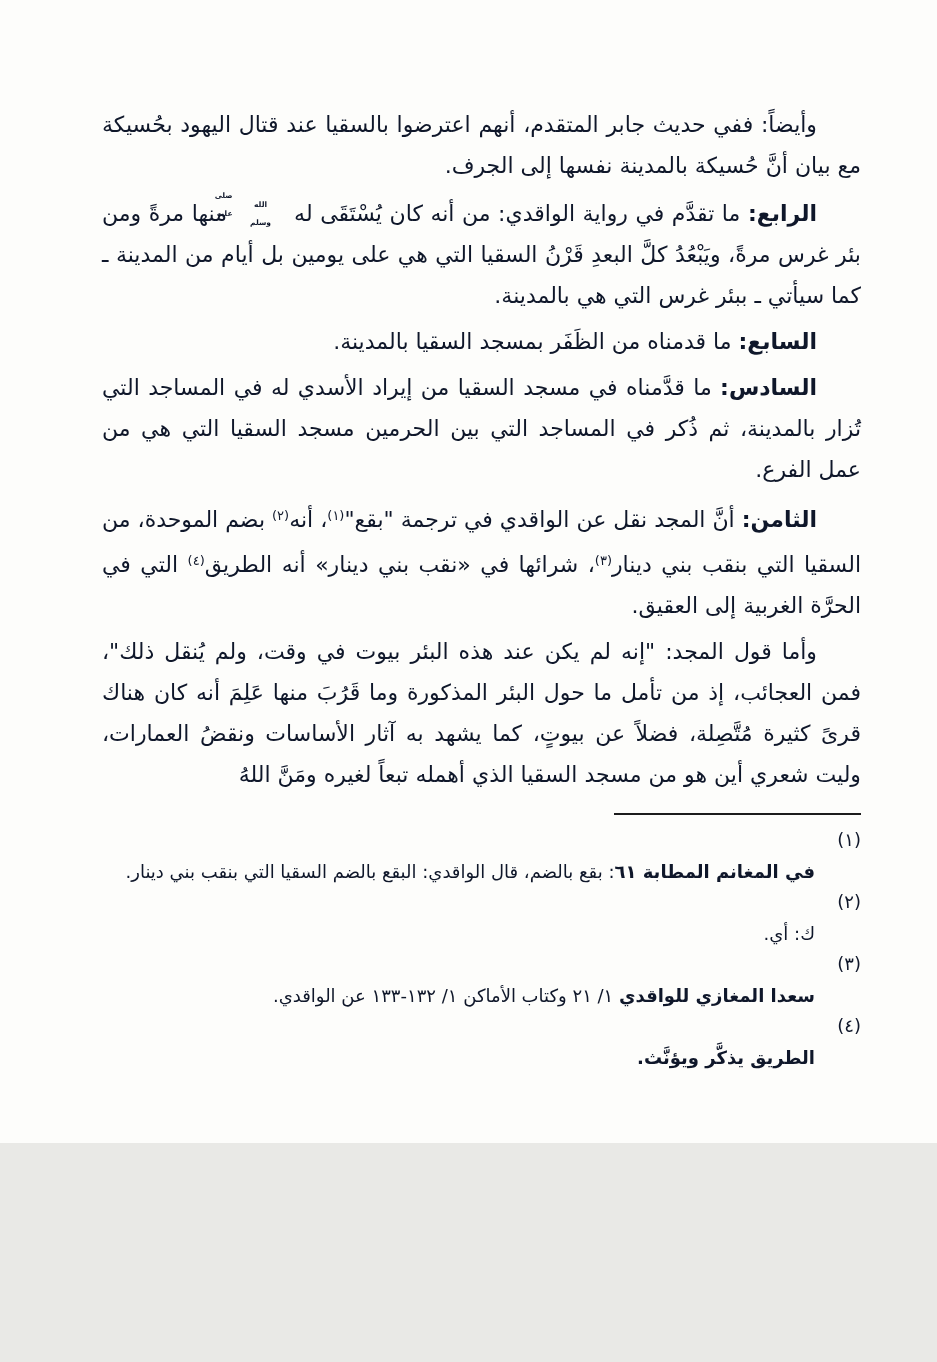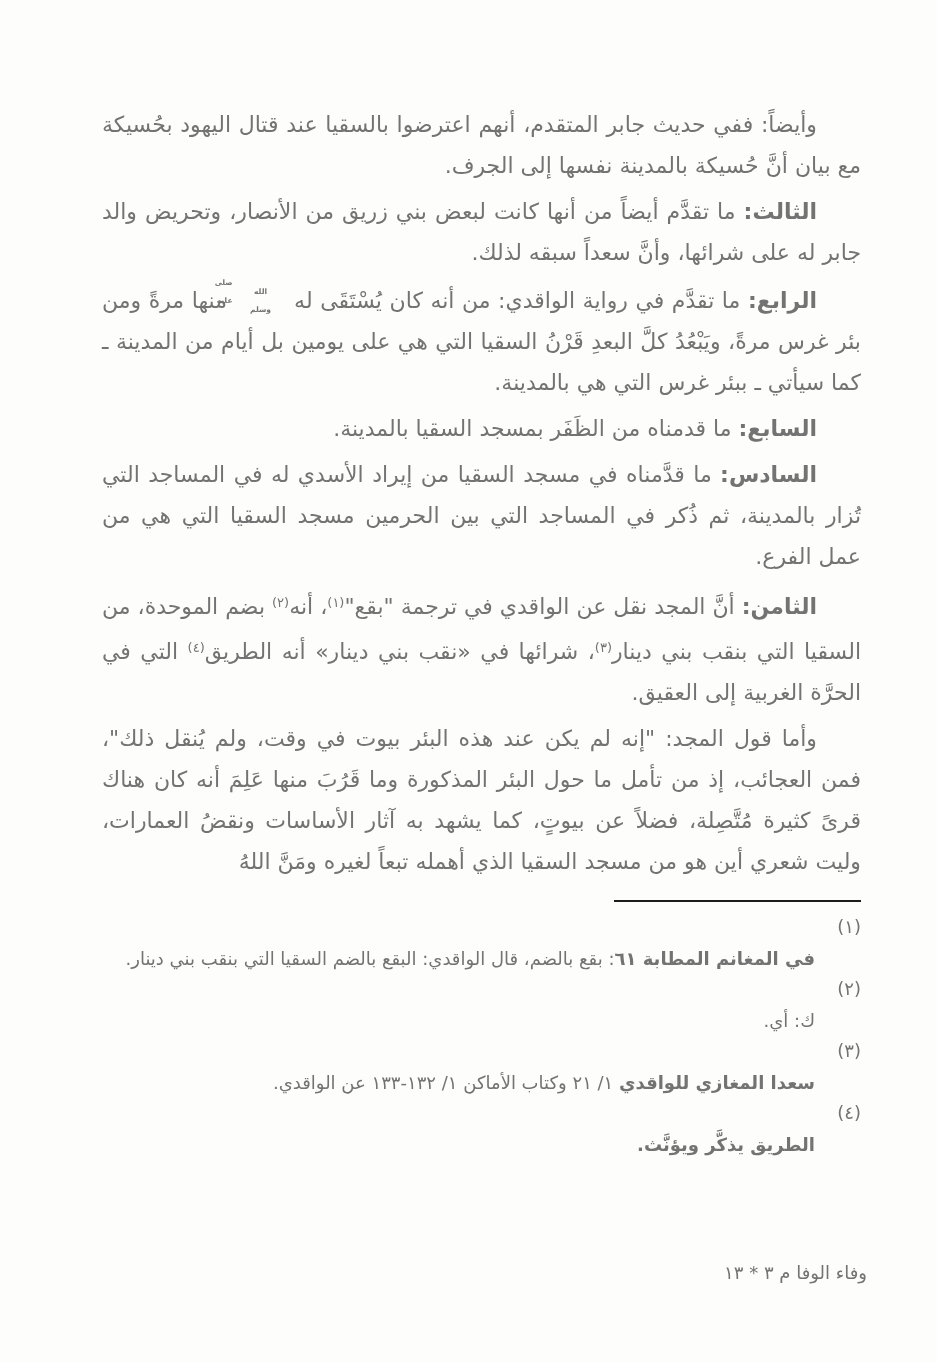--- a/index.html
+++ b/index.html
@@ -4,24 +4,24 @@
 <style>
   html, body {
     margin: 0;
     padding: 0;
     background: #e9e9e6;
     font-family: "DejaVu Sans", sans-serif;
   }
   .page {
     position: relative;
     width: 937px;
-    height: 1362px;
+    height: 1143px;
     margin: 0 auto;
     background: #fdfdfb;
-    color: #737373;
+    color: #0f172a;
     overflow: hidden;
     direction: rtl;
   }
   
   .main-text {
     margin: 104px 76px 0 102px;
     font-size: 22px;
     line-height: 41px;
     text-align: justify;
   }
@@ -118,21 +118,20 @@
 </style>
 </head>
 <body>
 
 <div class="page">
 
   <div class="main-text">
 
     <p class="para"><span class="lead lead-plain">وأيضاً:</span><span> ففي حديث جابر المتقدم، أنهم اعترضوا بالسقيا عند قتال اليهود بحُسيكة مع بيان أنَّ حُسيكة بالمدينة نفسها إلى الجرف.</span></p>
 
-    <p class="para"><span class="lead">الثالث:</span><span> ما تقدَّم أيضاً من أنها كانت لبعض بني زريق من الأنصار، وتحريض والد جابر له على شرائها، وأنَّ سعداً سبقه لذلك.</span></p>
 
     <p class="para"><span class="lead">الرابع:</span><span> ما تقدَّم في رواية الواقدي: من أنه كان يُسْتَقَى له </span><span class="honorific"><span>صلى الله</span><span>عليه وسلم</span></span><span> منها مرةً ومن بئر غرس مرةً، ويَبْعُدُ كلَّ البعدِ قَرْنُ السقيا التي هي على يومين بل أيام من المدينة ـ كما سيأتي ـ ببئر غرس التي هي بالمدينة.</span></p>
 
 
     <p class="para"><span class="lead">السابع:</span><span> ما قدمناه من الظَفَر بمسجد السقيا بالمدينة.</span></p>
 
     <p class="para"><span class="lead">السادس:</span><span> ما قدَّمناه في مسجد السقيا من إيراد الأسدي له في المساجد التي تُزار بالمدينة، ثم ذُكر في المساجد التي بين الحرمين مسجد السقيا التي هي من عمل الفرع.</span></p>
 
     <p class="para"><span class="lead">الثامن:</span><span> أنَّ المجد نقل عن الواقدي في ترجمة "بقع"</span><sup class="fnref">(١)</sup><span>، أنه</span><sup class="fnref">(٢)</sup><span> بضم الموحدة، من السقيا التي بنقب بني دينار</span><sup class="fnref">(٣)</sup><span>، شرائها في «نقب بني دينار» أنه الطريق</span><sup class="fnref">(٤)</sup><span> التي في الحرَّة الغربية إلى العقيق.</span></p>
 

